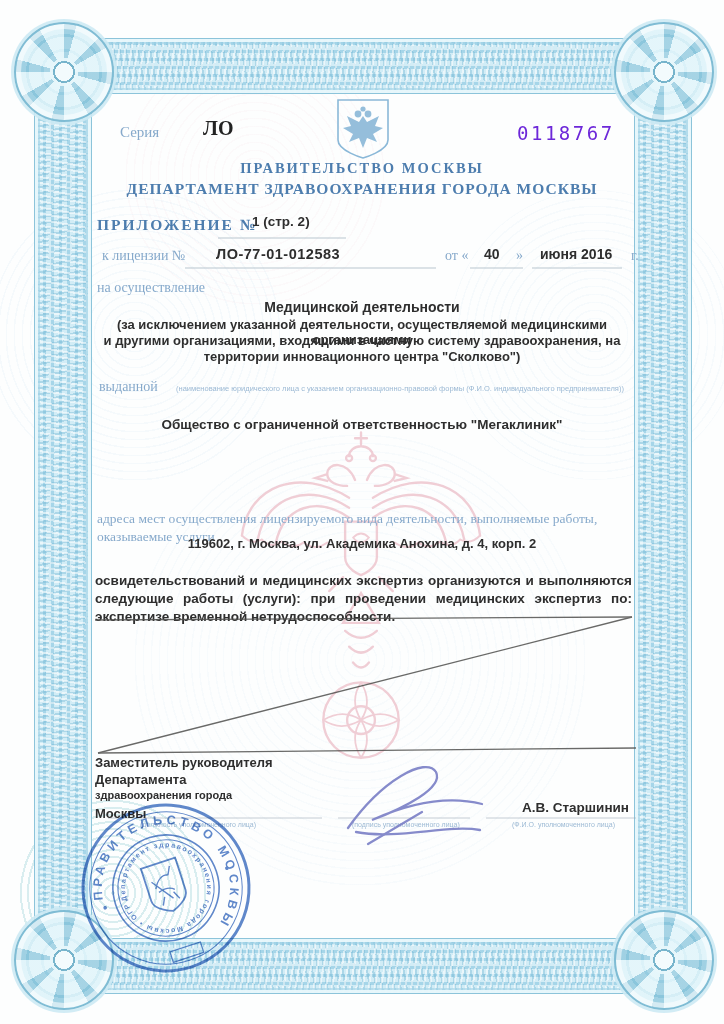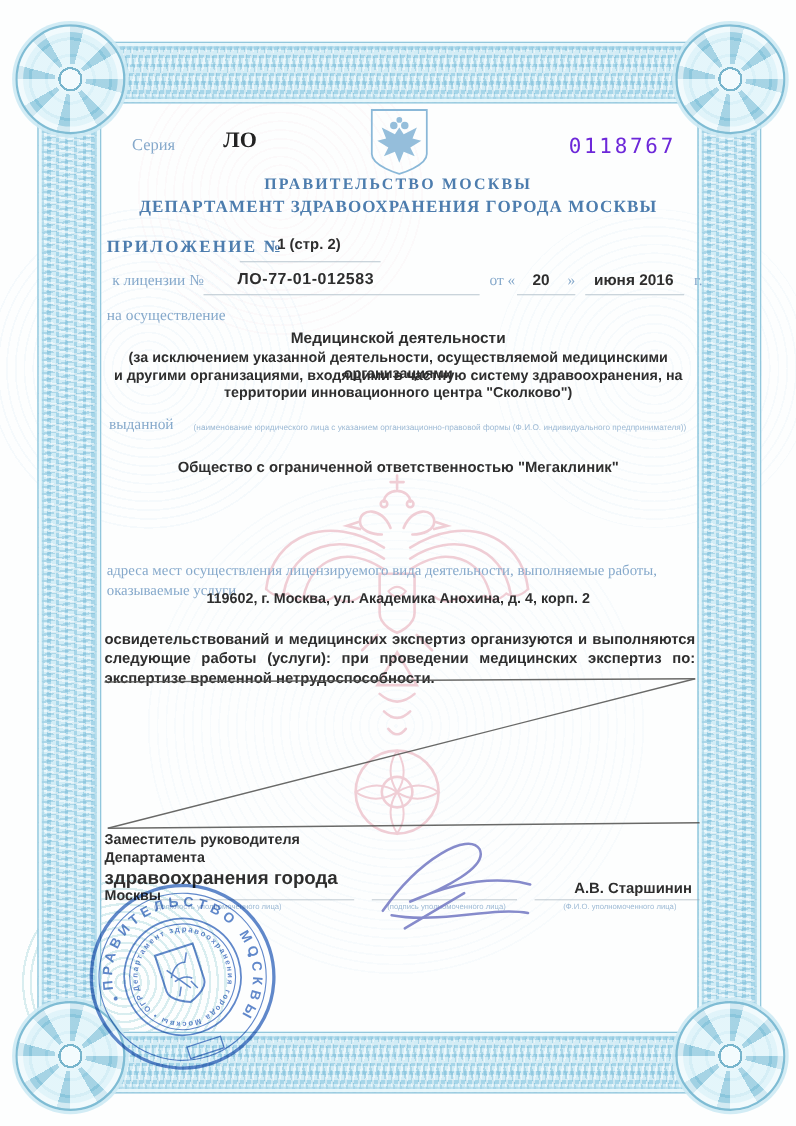--- a/index.html
+++ b/index.html
@@ -115,21 +115,21 @@
 
   <div class="abs center-col blue-head" style="top:160px;font-size:14.5px;letter-spacing:2px;">ПРАВИТЕЛЬСТВО МОСКВЫ</div>
   <div class="abs center-col blue-head" style="top:180px;font-size:15.5px;letter-spacing:1px;">ДЕПАРТАМЕНТ ЗДРАВООХРАНЕНИЯ ГОРОДА МОСКВЫ</div>
 
   <div class="abs blue-head" style="left:97px;top:216px;font-size:15.5px;letter-spacing:2px;">ПРИЛОЖЕНИЕ №</div>
   <div class="abs ink" style="left:252px;top:214px;font-size:13.5px;">1 (стр. 2)</div>
 
   <div class="abs faded serif14" style="left:82px;top:248px;margin-left:20px;">к лицензии №</div>
   <div class="abs ink" style="left:216px;top:246px;font-size:14.5px;letter-spacing:.5px;">ЛО-77-01-012583</div>
   <div class="abs faded serif14" style="left:445px;top:248px;">от «</div>
-  <div class="abs ink" style="left:484px;top:246px;font-size:14px;">20</div>
+  <div class="abs ink" style="left:484px;top:246px;font-size:14px;">40</div>
   <div class="abs faded serif14" style="left:516px;top:248px;">»</div>
   <div class="abs ink" style="left:540px;top:246px;font-size:14px;">июня 2016</div>
   <div class="abs faded serif14" style="left:631px;top:248px;">г.</div>
 
   <div class="abs faded serif14" style="left:97px;top:280px;">на осуществление</div>
 
   <div class="abs center-col ink" style="top:317px;font-size:13px;">(за исключением указанной деятельности, осуществляемой медицинскими организациями</div>
   <div class="abs center-col ink" style="top:299px;font-size:14px;">Медицинской деятельности</div>
   <div class="abs center-col ink" style="top:333px;font-size:13px;text-align:center;">и другими организациями, входящими в частную систему здравоохранения, на</div>
   <div class="abs center-col ink" style="top:349px;font-size:13px;">территории инновационного центра "Сколково")</div>
@@ -160,21 +160,21 @@
     </g>
     <g stroke="#99a7b4" stroke-width=".8" opacity=".7">
       <line x1="108" y1="818" x2="322" y2="818"></line>
       <line x1="338" y1="818" x2="470" y2="818"></line>
       <line x1="486" y1="818" x2="636" y2="818"></line>
     </g>
   </svg>
 
   <div class="abs ink" style="left:95px;top:755px;font-size:13px;">Заместитель руководителя</div>
   <div class="abs ink" style="left:95px;top:772px;font-size:13px;">Департамента</div>
-  <div class="abs ink" style="left:95px;top:789px;font-size:17px;">здравоохранения города</div>
+  <div class="abs ink" style="left:95px;top:789px;font-size:11px;">здравоохранения города</div>
   <div class="abs ink" style="left:95px;top:806px;font-size:13px;">Москвы</div>
   <div class="abs ink" style="left:522px;top:800px;font-size:13.5px;">А.В. Старшинин</div>
   <div class="abs caption" style="left:140px;top:821px;font-size:7px;">(должность уполномоченного лица)</div>
   <div class="abs caption" style="left:352px;top:821px;font-size:7px;">(подпись уполномоченного лица)</div>
   <div class="abs caption" style="left:512px;top:821px;font-size:7px;">(Ф.И.О. уполномоченного лица)</div>
 
   <svg class="abs" style="left:330px;top:750px;width:170px;height:95px;" viewBox="0 0 170 95">
     <g fill="none" stroke="#7a7fc6" stroke-width="2.3" stroke-linecap="round" opacity=".9">
       <path d="M18 78 C52 30 96 6 106 22 C114 38 74 58 42 70 C82 52 120 46 152 54"></path>
       <path d="M26 82 C68 90 118 74 150 80"></path>

